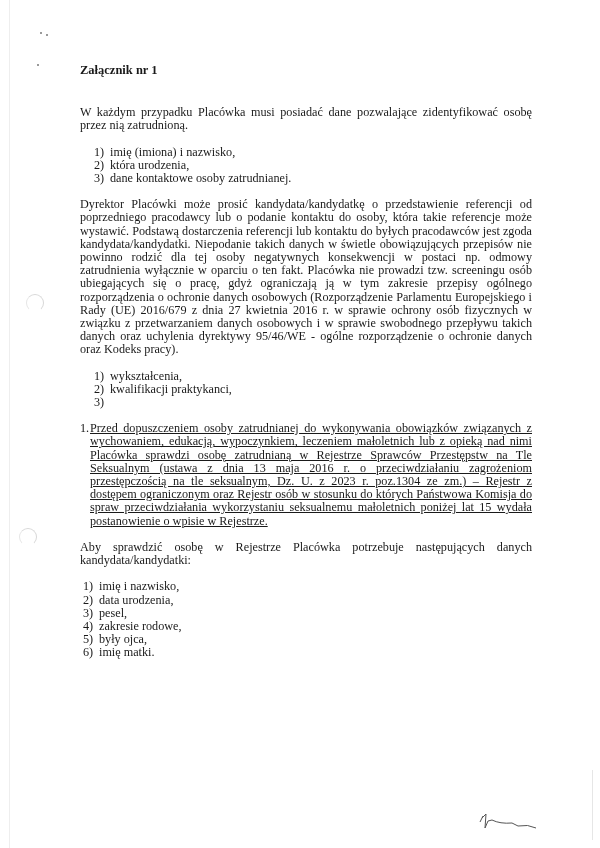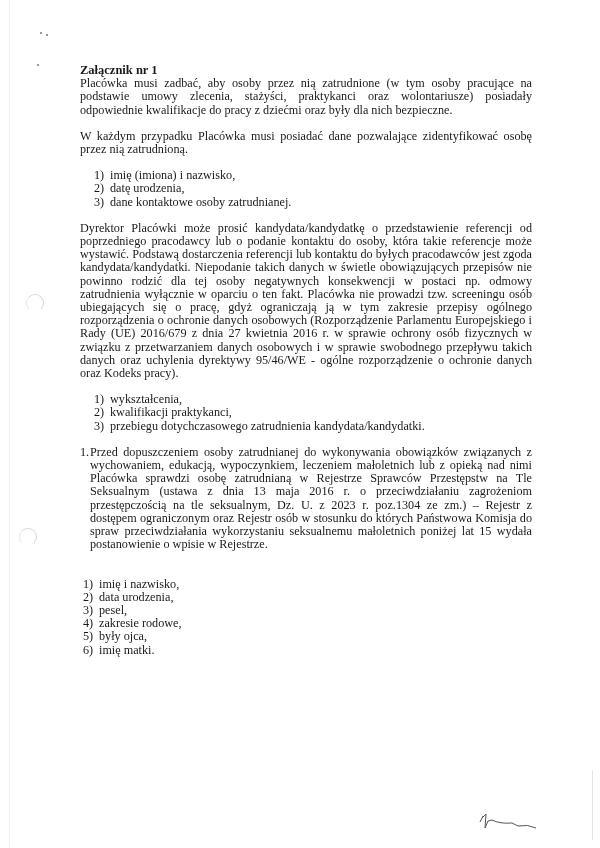--- a/index.html
+++ b/index.html
@@ -5,89 +5,88 @@
   html, body { margin: 0; padding: 0; }
   body {
     width: 600px; height: 848px; background: #ffffff; position: relative; overflow: hidden;
     font-family: "Liberation Serif", "DejaVu Serif", serif; color: #1a1a1a;
   }
   .page-edge { position: absolute; left: 9px; top: 0; width: 1px; height: 848px; background: #eeeeee; }
   .page-edge-right { position: absolute; left: 592px; top: 770px; width: 1px; height: 70px; background: #e6e6e6; }
   .speck { position: absolute; width: 2px; height: 2px; background: #9a9a9a; }
   .hole { position: absolute; width: 16px; height: 16px; border: 1px solid #d8d8d8; border-radius: 50%; border-bottom-color: transparent; border-left-color: #e6e6e6; }
   .content { position: absolute; left: 80px; top: 64px; width: 452px; font-size: 12.2px; line-height: 13.2px; }
-  .title { font-weight: bold; font-size: 12.5px; margin: 0 0 0 0; }
+  .title { font-weight: bold; font-size: 12.5px; margin: 0 0 16px 0; }
   p { margin: 0; text-align: justify; }
   .gap { height: 13px; }
   ol.num { list-style: none; margin: 0; padding: 0 0 0 14px; }
   ol.num li { display: flex; }
   ol.num li .n { width: 16px; display: inline-block; }
   .para-num { display: flex; }
   .para-num .n { width: 10px; flex: none; }
-  .para-num p { flex: 1; }
+  .para-num p { flex: 1; text-decoration: underline; }
   ol.num2 { list-style: none; margin: 0; padding: 0 0 0 3px; }
   ol.num2 li { display: flex; }
   ol.num2 li .n { width: 16px; display: inline-block; }
   .signature { position: absolute; left: 478px; top: 812px; }
 </style>
 </head>
 <body>
 
 <div class="page-edge"></div>
 <div class="page-edge-right"></div>
 <div class="speck" style="left:40px;top:32px;"></div>
 <div class="speck" style="left:46px;top:34px;"></div>
 <div class="speck" style="left:37px;top:64px;"></div>
 <div class="hole" style="left:26px;top:294px;"></div>
 <div class="hole" style="left:19px;top:528px;"></div>
 
 <div class="content">
   <div class="title">Załącznik nr 1</div>
 
-  <p>Placówka musi zadbać, aby osoby przez nią zatrudnione (w tym osoby pracujące na podstawie umowy zlecenia, stażyści, praktykanci oraz wolontariusze) posiadały odpowiednie kwalifikacje do pracy z dziećmi oraz były dla nich bezpieczne.</p>
   <div class="gap"></div>
   <p>W każdym przypadku Placówka musi posiadać dane pozwalające zidentyfikować osobę przez nią zatrudnioną.</p>
   <div class="gap"></div>
   <ol class="num">
     <li>
         <span class="n">1)</span>
         <span>imię (imiona) i nazwisko,</span>
       </li>
     <li>
         <span class="n">2)</span>
-        <span>datę urodzenia,</span>
+        <span>która urodzenia,</span>
       </li>
     <li>
         <span class="n">3)</span>
         <span>dane kontaktowe osoby zatrudnianej.</span>
       </li>
   </ol>
   <div class="gap"></div>
   <p>Dyrektor Placówki może prosić kandydata/kandydatkę o przedstawienie referencji od poprzedniego pracodawcy lub o podanie kontaktu do osoby, która takie referencje może wystawić. Podstawą dostarczenia referencji lub kontaktu do byłych pracodawców jest zgoda kandydata/kandydatki. Niepodanie takich danych w świetle obowiązujących przepisów nie powinno rodzić dla tej osoby negatywnych konsekwencji w postaci np. odmowy zatrudnienia wyłącznie w oparciu o ten fakt. Placówka nie prowadzi tzw. screeningu osób ubiegających się o pracę, gdyż ograniczają ją w tym zakresie przepisy ogólnego rozporządzenia o ochronie danych osobowych (Rozporządzenie Parlamentu Europejskiego i Rady (UE) 2016/679 z dnia 27 kwietnia 2016 r. w sprawie ochrony osób fizycznych w związku z przetwarzaniem danych osobowych i w sprawie swobodnego przepływu takich danych oraz uchylenia dyrektywy 95/46/WE - ogólne rozporządzenie o ochronie danych oraz Kodeks pracy).</p>
   <div class="gap"></div>
   <ol class="num">
     <li>
         <span class="n">1)</span>
         <span>wykształcenia,</span>
       </li>
     <li>
         <span class="n">2)</span>
         <span>kwalifikacji praktykanci,</span>
       </li>
     <li>
         <span class="n">3)</span>
-        <span>przebiegu dotychczasowego zatrudnienia kandydata/kandydatki.</span>
       </li>
   </ol>
   <div class="gap"></div>
   <div class="para-num">
     <span class="n">1.</span>
     <p>Przed dopuszczeniem osoby zatrudnianej do wykonywania obowiązków związanych z wychowaniem, edukacją, wypoczynkiem, leczeniem małoletnich lub z opieką nad nimi Placówka sprawdzi osobę zatrudnianą w Rejestrze Sprawców Przestępstw na Tle Seksualnym (ustawa z dnia 13 maja 2016 r. o przeciwdziałaniu zagrożeniom przestępczością na tle seksualnym, Dz. U. z 2023 r. poz.1304 ze zm.) – Rejestr z dostępem ograniczonym oraz Rejestr osób w stosunku do których Państwowa Komisja do spraw przeciwdziałania wykorzystaniu seksualnemu małoletnich poniżej lat 15 wydała postanowienie o wpisie w Rejestrze.</p>
   </div>
   <div class="gap"></div>
+  <p>Aby sprawdzić osobę w Rejestrze Placówka potrzebuje następujących danych kandydata/kandydatki:</p>
   <div class="gap"></div>
   <ol class="num2">
     <li>
         <span class="n">1)</span>
         <span>imię i nazwisko,</span>
       </li>
     <li>
         <span class="n">2)</span>
         <span>data urodzenia,</span>
       </li>

